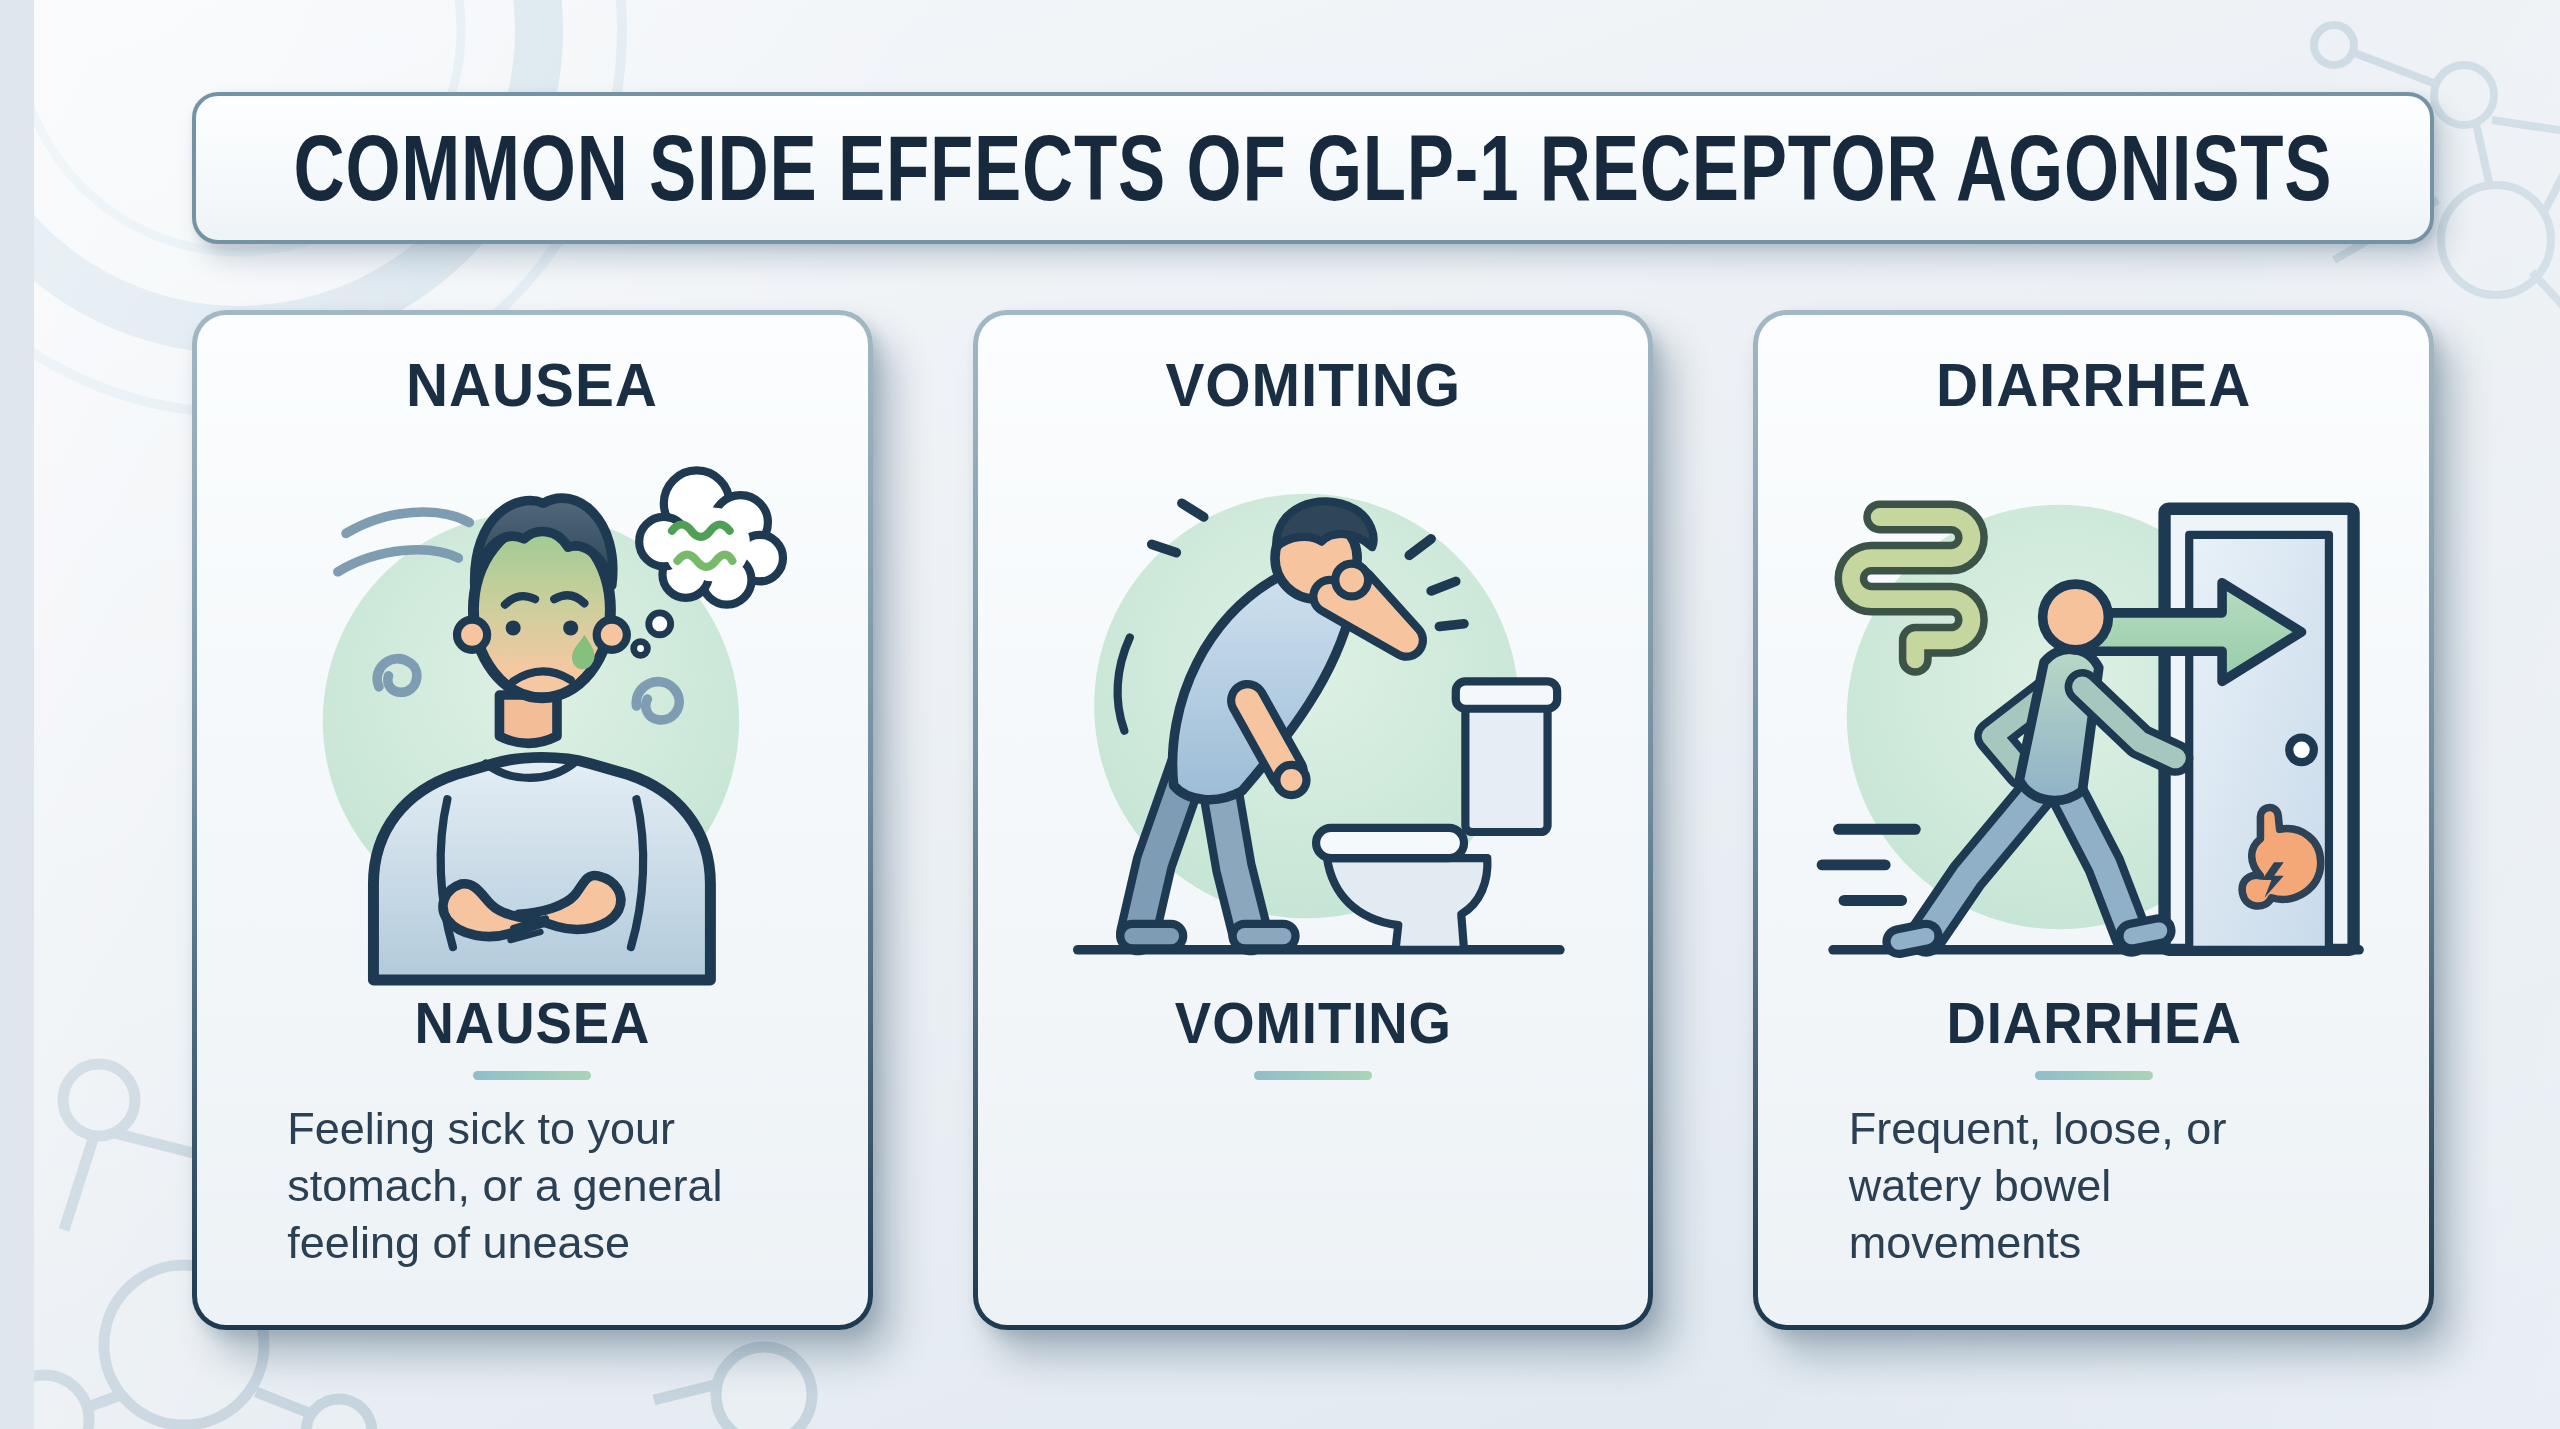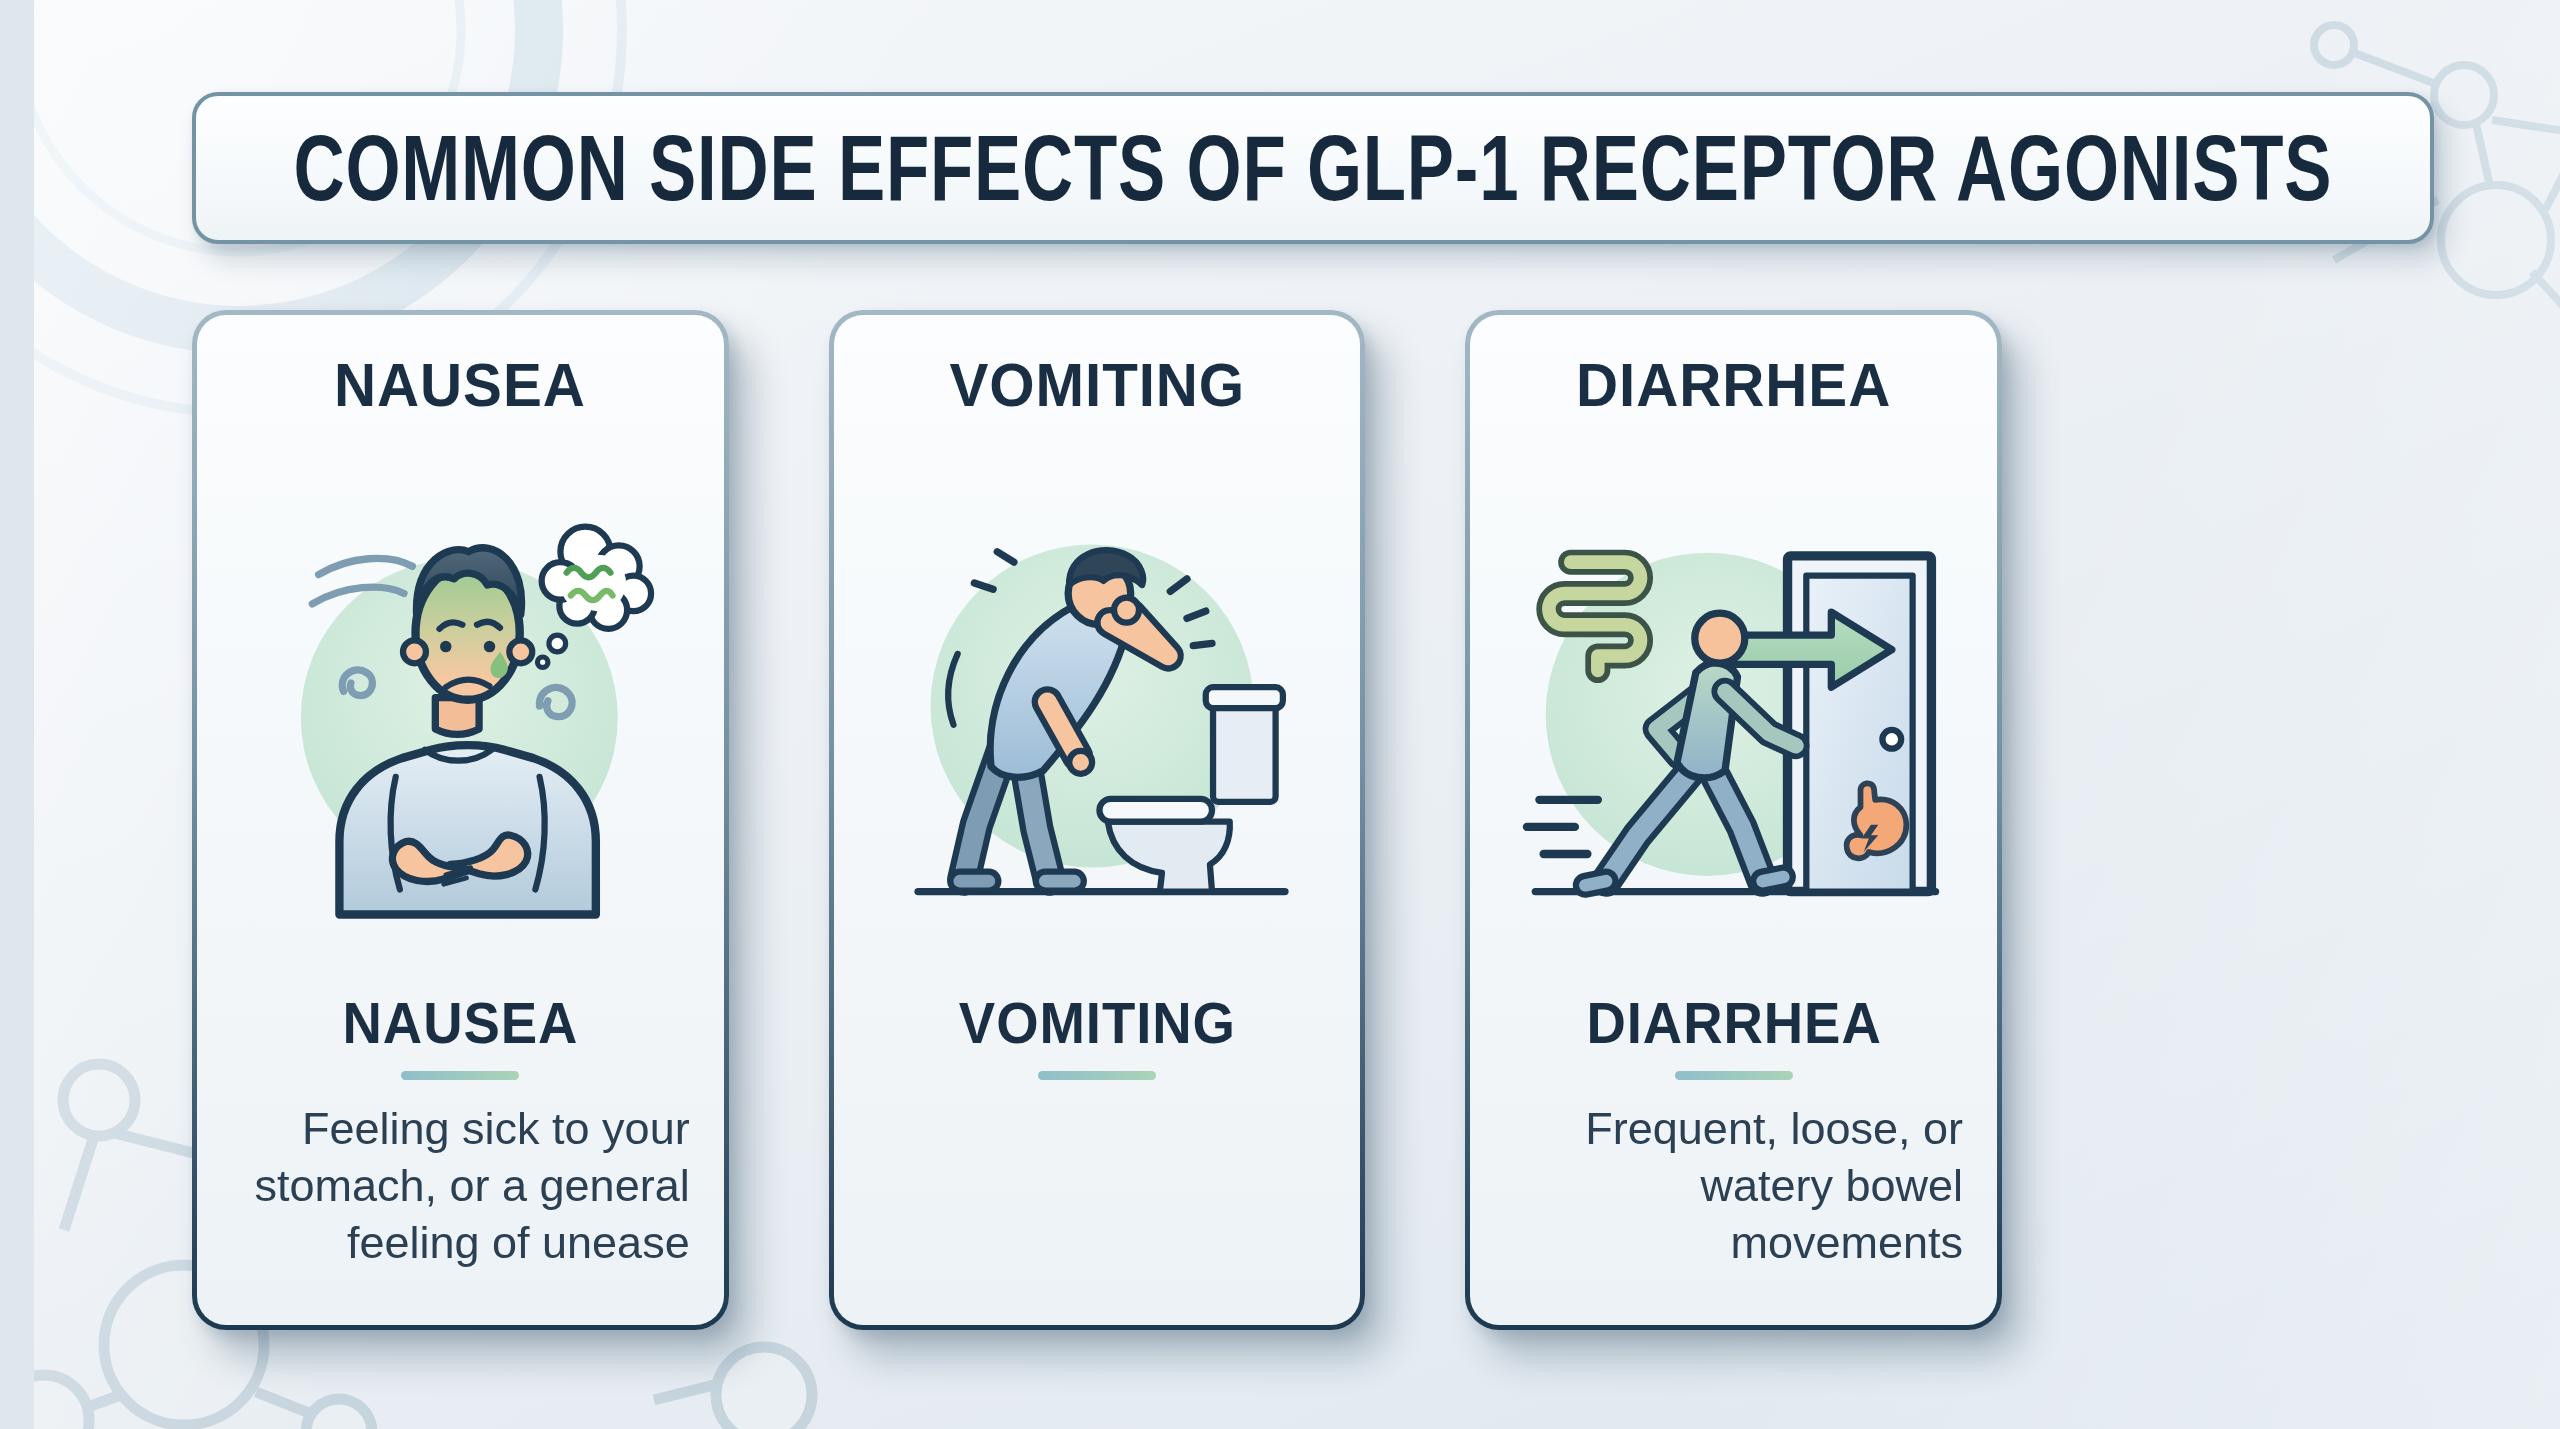--- a/index.html
+++ b/index.html
@@ -16,21 +16,21 @@
     position:absolute;left:158px;top:92px;width:2242px;height:152px;
     box-sizing:border-box;border:4px solid #7494a5;border-radius:26px;
     background:linear-gradient(180deg,#fdfeff 0%,#f4f8fa 70%,#eef3f6 100%);
     box-shadow:12px 16px 26px rgba(55,85,110,.22),3px 4px 8px rgba(55,85,110,.15);
     display:flex;align-items:center;justify-content:center;
   }
   .header-title{
     font-weight:700;font-size:92px;color:#16293d;letter-spacing:1px;
     white-space:nowrap;display:inline-block;transform:scaleX(.77);
   }
-  .cards{position:absolute;left:158px;top:310px;width:1810px;height:1020px;display:flex;gap:100px;}
+  .cards{position:absolute;left:158px;top:310px;width:2242px;height:1020px;display:flex;gap:100px;}
   .card-wrap{
     flex:1;border-radius:34px;padding:5px;box-sizing:border-box;
     background:linear-gradient(180deg,#a3b8c5 0%,#7290a2 45%,#1d3950 100%);
     box-shadow:22px 28px 36px rgba(45,75,100,.30),6px 8px 14px rgba(45,75,100,.16);
   }
   .card{
     height:100%;border-radius:29px;box-sizing:border-box;
     background:linear-gradient(180deg,#fbfdfe 0%,#f2f6f9 65%,#edf2f6 100%);
     display:flex;flex-direction:column;align-items:center;
     padding:36px 34px 28px 34px;
@@ -39,21 +39,21 @@
     font-weight:700;color:#1b2f44;letter-spacing:1px;
     display:inline-block;transform:scaleX(.94);text-align:center;
   }
   .card-top-title{font-size:62px;line-height:1.1;}
   .card-heading{font-size:58px;line-height:1.1;margin-top:2px;}
   .illus{width:100%;height:566px;margin-top:4px;display:flex;align-items:center;justify-content:center;}
   .illus svg{width:100%;height:100%;}
   .divider{width:118px;height:9px;border-radius:5px;margin:16px 0 20px 0;
     background:linear-gradient(90deg,#8fbecb 0%,#a9d4b6 100%);}
   .card-desc{
-    font-size:45px;line-height:1.27;color:#2c4054;text-align:right;max-width:490px;
+    font-size:45px;line-height:1.27;color:#2c4054;text-align:left;max-width:490px;
   }
 </style>
 </head>
 <body>
 
 <div class="canvas">
 
   <svg id="bg-decor" viewBox="0 0 2560 1429" aria-hidden="true">
     <g fill="none" opacity=".75">
       <circle cx="205" cy="30" r="300" stroke="#ccdde8" stroke-width="48"></circle>

